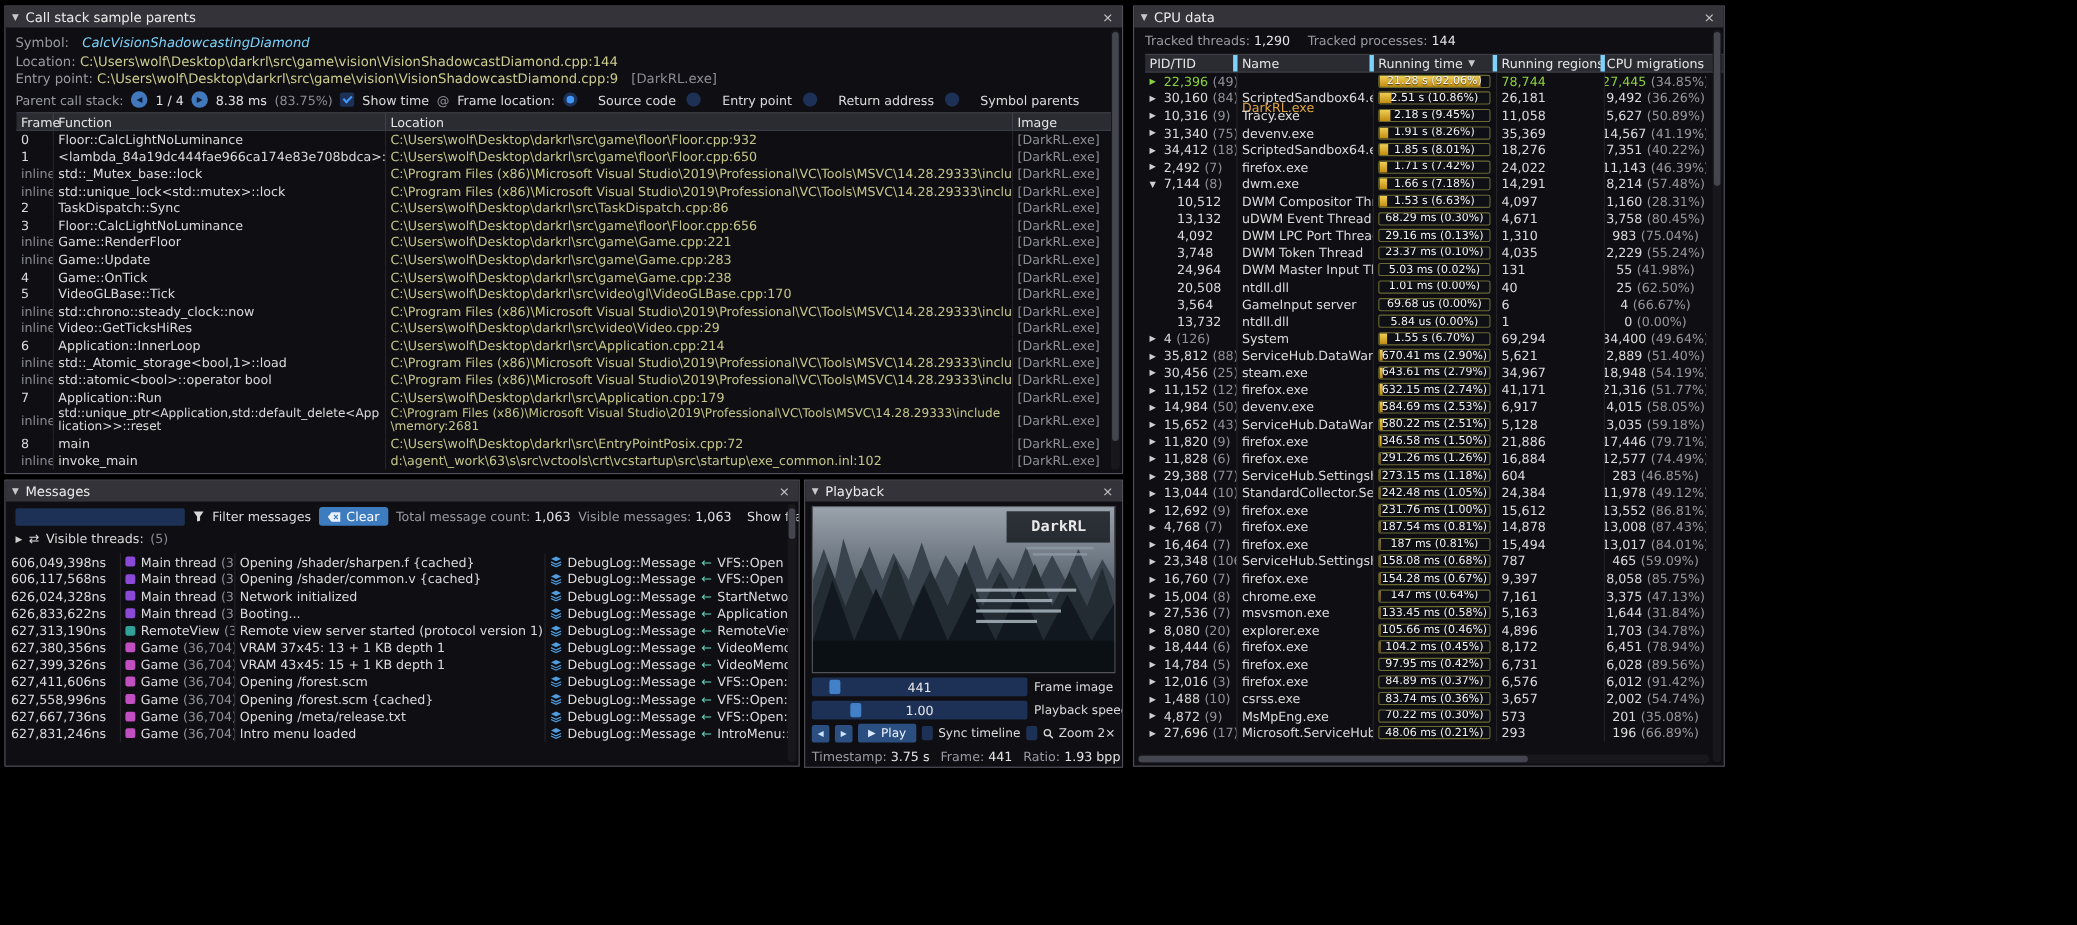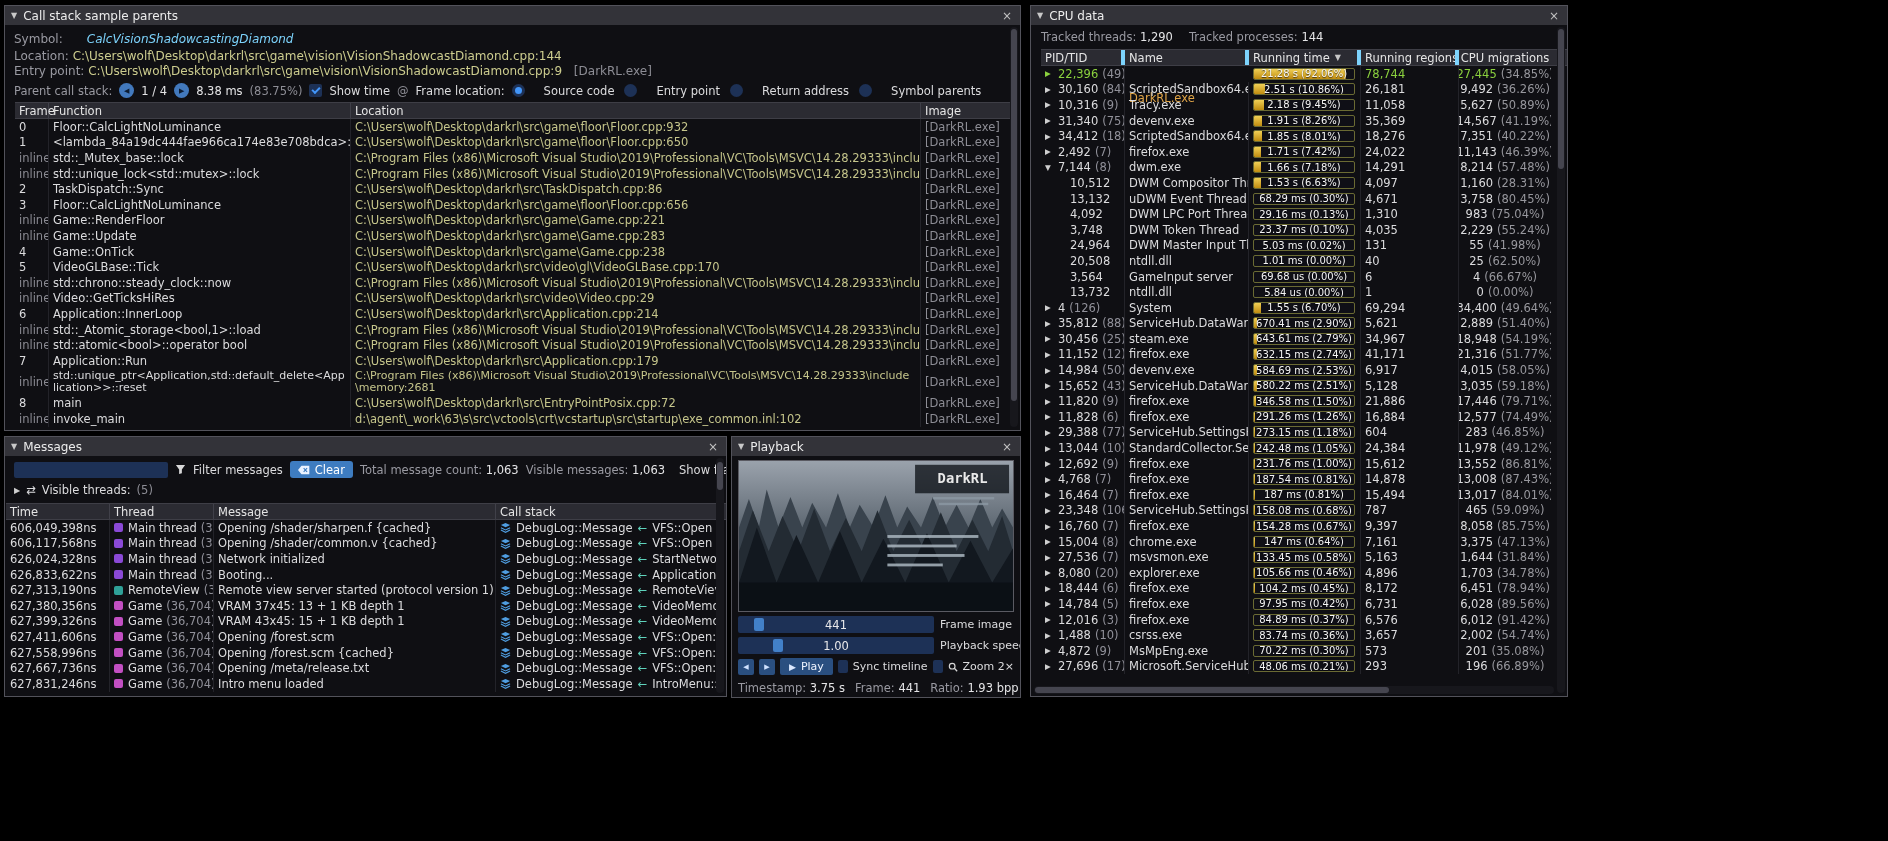--- a/index.html
+++ b/index.html
@@ -13,21 +13,21 @@
   .titlebar .close { color:#c2c2c2; font-size:12px; width:14px; text-align:center; }
 
   .lbl { color:#9a9aa2; }
   .dim { color:#8d8d95; }
   .val { color:#e4e4e6; }
 
   
   #panel-callstack { left:4px; top:5px; width:1017px; height:426px; }
   .cs-body { padding:5px 8px 0 9px; }
   .line { margin:1px 0; white-space:nowrap; }
-  .sym-line { display:flex; align-items:baseline; gap:24px; margin:2px 0 3px; }
+  .sym-line { display:flex; align-items:baseline; gap:12px; margin:2px 0 3px; }
   .sym-name { font-size:12px; color:#7dd3fc;font-style:italic; }
   .path { color:#cdcd8f; }
   .line .dim { margin-left:8px; }
   .controls { display:flex; align-items:center; gap:7px; margin:5px 0 2px; white-space:nowrap; font-size:11.5px; }
   .round-btn { width:15px; height:15px; border-radius:8px; background:#4279bd; color:#0d1d33; display:flex; align-items:center; justify-content:center; font-size:7px; }
   .checkbox { width:13px; height:13px; background:#1d3156; border-radius:2px; display:flex; align-items:center; justify-content:center; }
   .checkbox.checked::after { content:""; width:6px; height:3px; border-left:2px solid #4296fa; border-bottom:2px solid #4296fa; transform:rotate(-45deg); margin-top:-2px; }
   .radio-group { display:flex; align-items:center; gap:10px; }
   .radio-item { display:inline-flex; align-items:center; gap:19px; }
   .radio { width:13px; height:13px; border-radius:50%; background:#1d3156; position:relative; }
@@ -336,26 +336,20 @@
     <span class="checkbox"></span>
     <span>Show frame</span>
   </div>
   <div class="threads-line">
     <span class="tree-arrow">▶</span>
     <span>⇄</span>
     <span>Visible threads:</span>
     <span class="dim">(5)</span>
   </div>
   <div class="tbl msg-tbl">
-    <div class="tbl-head">
-      <span class="th m-time">Time</span>
-      <span class="th m-thread">Thread</span>
-      <span class="th m-msg">Message</span>
-      <span class="th m-cs">Call stack</span>
-    </div>
     <div>
 
         <div class="tr">
           <span class="m-time">606,049,398ns</span>
           <span class="m-thread">
             <span class="swatch" style="background: rgb(138, 73, 214);"></span>
             <span>Main thread</span>
             <span class="t-cnt">(31,596)</span>
           </span>
           <span class="m-msg">Opening /shader/sharpen.f {cached}</span>

